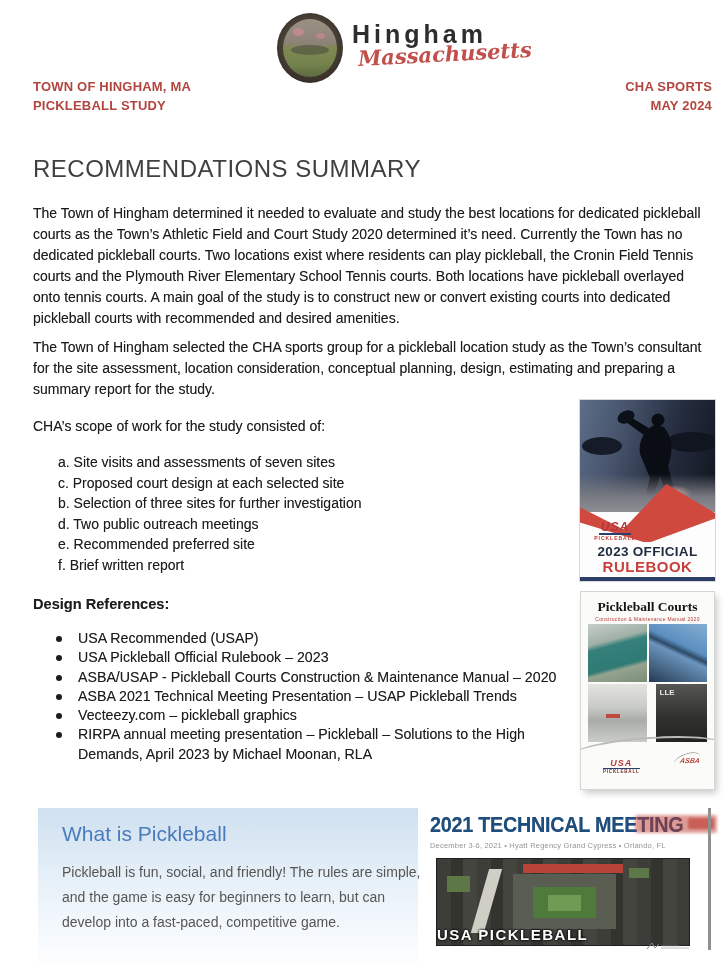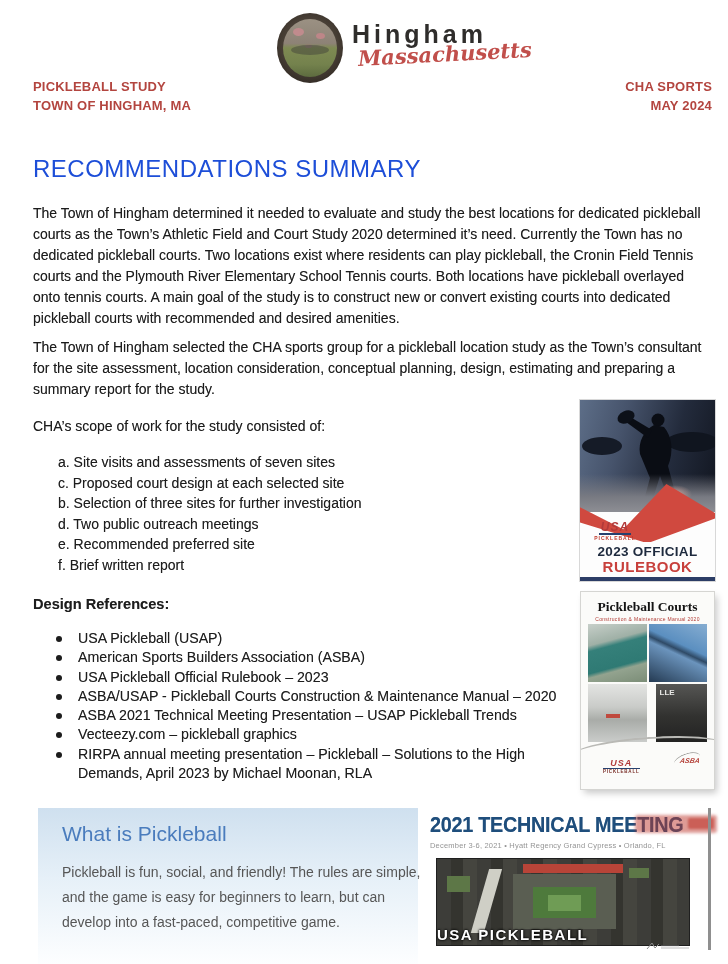--- a/index.html
+++ b/index.html
@@ -17,21 +17,21 @@
   .seal-core::after{content:"";position:absolute;left:8px;top:26px;width:38px;height:10px;border-radius:50%;
         background:rgba(60,60,55,0.45);}
   .logo-name{left:352px;top:20px;font-size:25px;font-weight:700;letter-spacing:4px;color:#2f2d2b;}
   .logo-script{left:358px;top:46px;font-family:"DejaVu Serif",serif;font-style:italic;font-weight:700;
         font-size:21px;color:#c14f4b;transform:rotate(-3deg);transform-origin:left;}
   .hdr-left,.hdr-right{top:77px;color:#b3453f;font-size:13px;font-weight:700;line-height:19px;letter-spacing:.2px;}
   .hdr-left{left:33px;}
   .hdr-right{right:16px;text-align:right;}
 
   
-  .doc-title{left:33px;top:155px;font-size:24px;color:#1d4ed8;letter-spacing:.5px;}
+  .doc-title{left:33px;top:155px;font-size:24px;color:#404040;letter-spacing:.5px;}
   .bodytext{font-size:14px;line-height:21px;color:#1c1c1c;text-shadow:0 0 .4px rgba(0,0,0,.4);}
   .p1{left:33px;top:203px;width:672px;}
   .p2{left:33px;top:337px;width:672px;}
   .scope-intro{left:33px;top:416px;width:500px;}
   .scope-list{left:58px;top:452px;line-height:20.5px;font-size:14px;text-shadow:0 0 .4px rgba(0,0,0,.4);}
   .design-heading{left:33px;top:596px;font-size:14.6px;font-weight:700;text-shadow:0 0 .4px rgba(0,0,0,.4);}
   .design-list{left:54px;top:629px;width:505px;margin:0;padding:0;list-style:none;
         font-size:14.2px;line-height:19.3px;text-shadow:0 0 .4px rgba(0,0,0,.4);}
   .design-list li{position:relative;padding-left:24px;}
   .design-list li::before{content:"";position:absolute;left:2px;top:7px;width:6px;height:6px;border-radius:50%;background:#1c1c1c;}
@@ -120,22 +120,22 @@
 <body>
 
 <div class="page">
 
   <div class="abs seal">
     <div class="seal-core"></div>
   </div>
   <div class="abs logo-name">Hingham</div>
   <div class="abs logo-script">Massachusetts</div>
   <div class="abs hdr-left">
+    <div>TOWN OF HINGHAM, MA</div>
     <div>PICKLEBALL STUDY</div>
-    <div>TOWN OF HINGHAM, MA</div>
   </div>
   <div class="abs hdr-right">
     <div>CHA SPORTS</div>
     <div>MAY 2024</div>
   </div>
 
   <div class="abs doc-title">RECOMMENDATIONS SUMMARY</div>
   <div class="abs bodytext p1">The Town of Hingham determined it needed to evaluate and study the best locations for dedicated pickleball courts as the Town’s Athletic Field and Court Study 2020 determined it’s need. Currently the Town has no dedicated pickleball courts.  Two locations exist where residents can play pickleball, the Cronin Field Tennis courts and the Plymouth River Elementary School Tennis courts.  Both locations have pickleball overlayed onto tennis courts. A main goal of the study is to construct new or convert existing courts into dedicated pickleball courts with recommended and desired amenities.</div>
   <div class="abs bodytext p2">The Town of Hingham selected the CHA sports group for a pickleball location study as the Town’s consultant for the site assessment, location consideration, conceptual planning, design, estimating and preparing a summary report for the study.</div>
   <div class="abs bodytext scope-intro">CHA’s scope of work for the study consisted of:</div>
@@ -144,22 +144,21 @@
     <div>a. Site visits and assessments of seven sites</div>
     <div>c. Proposed court design at each selected site</div>
     <div>b. Selection of three sites for further investigation</div>
     <div>d. Two public outreach meetings</div>
     <div>e. Recommended preferred site</div>
     <div>f. Brief written report</div>
   </div>
 
   <div class="abs design-heading">Design References:</div>
   <ul class="abs design-list">
-    <li>USA Pickleball (USAP)</li>
-    <li>American Sports Builders Association (ASBA)</li>
+    <li>USA Recommended (USAP)</li>
     <li>USA Pickleball Official Rulebook – 2023</li>
     <li>ASBA/USAP - Pickleball Courts Construction &amp; Maintenance Manual – 2020</li>
     <li>ASBA 2021 Technical Meeting Presentation – USAP Pickleball Trends</li>
     <li>Vecteezy.com – pickleball graphics</li>
     <li>RIRPA annual meeting presentation – Pickleball – Solutions to the High Demands, April 2023 by Michael Moonan, RLA</li>
   </ul>
 
   <div class="abs rulebook">
     <div class="rb-photo">
       <div class="rb-ground"></div>

